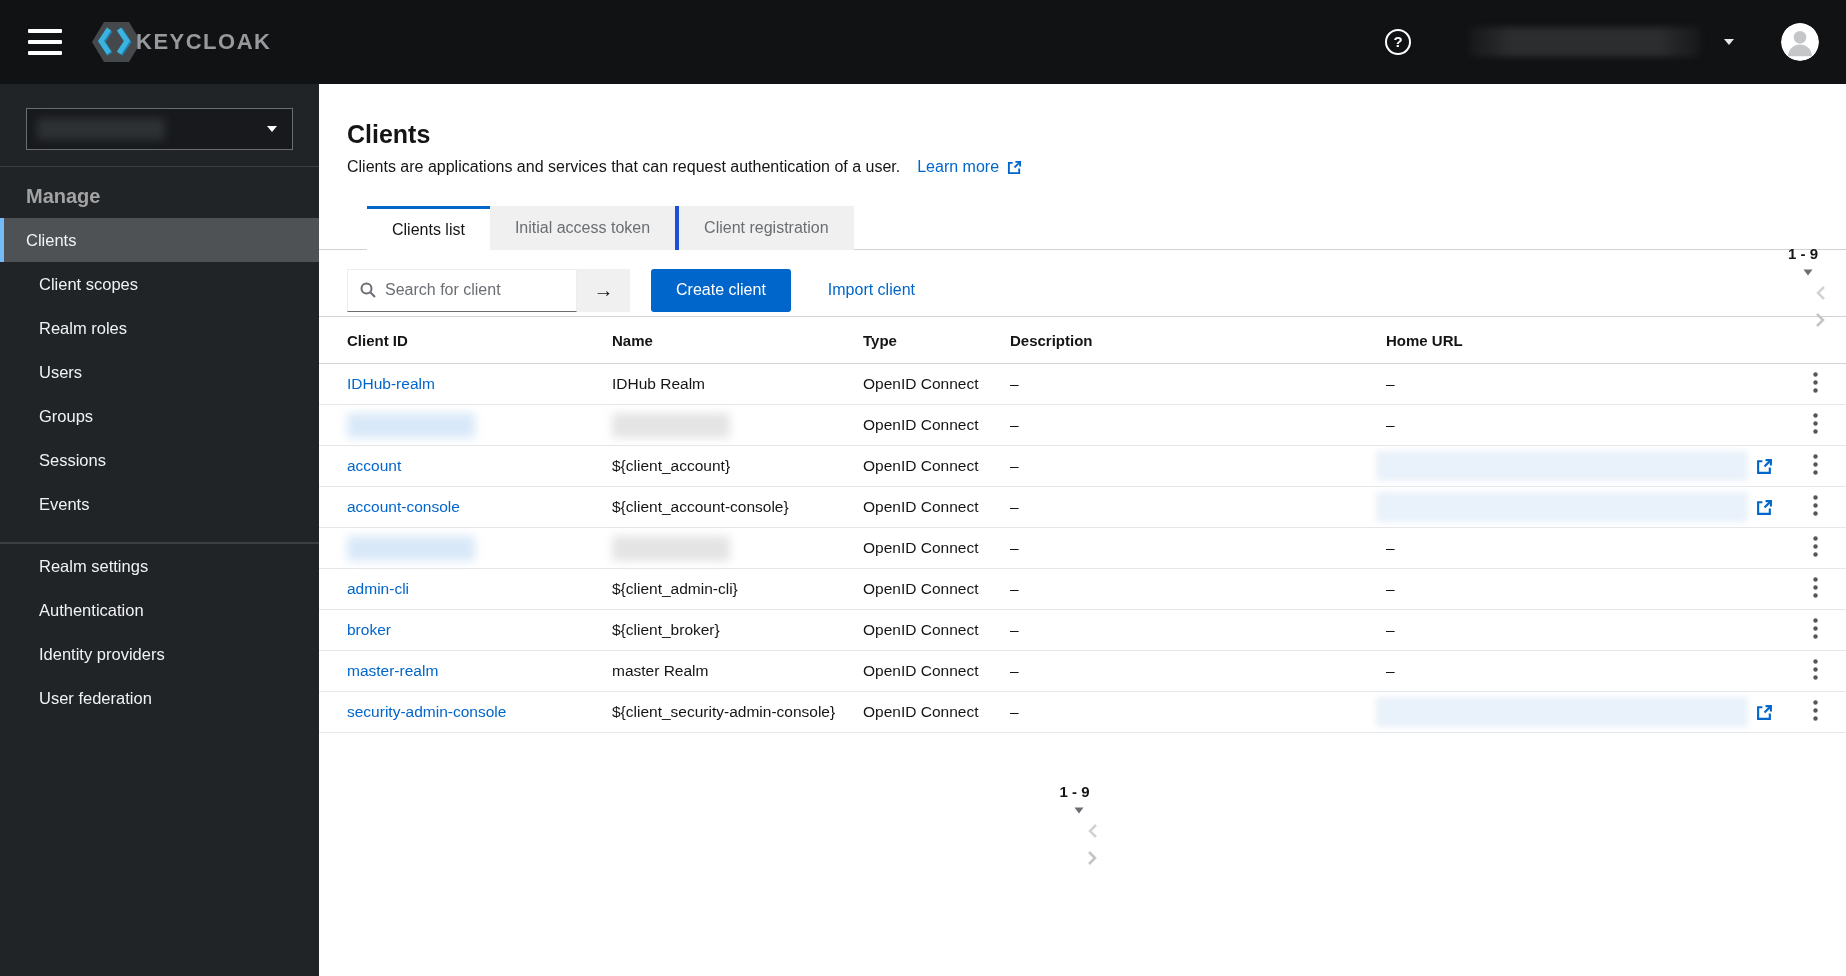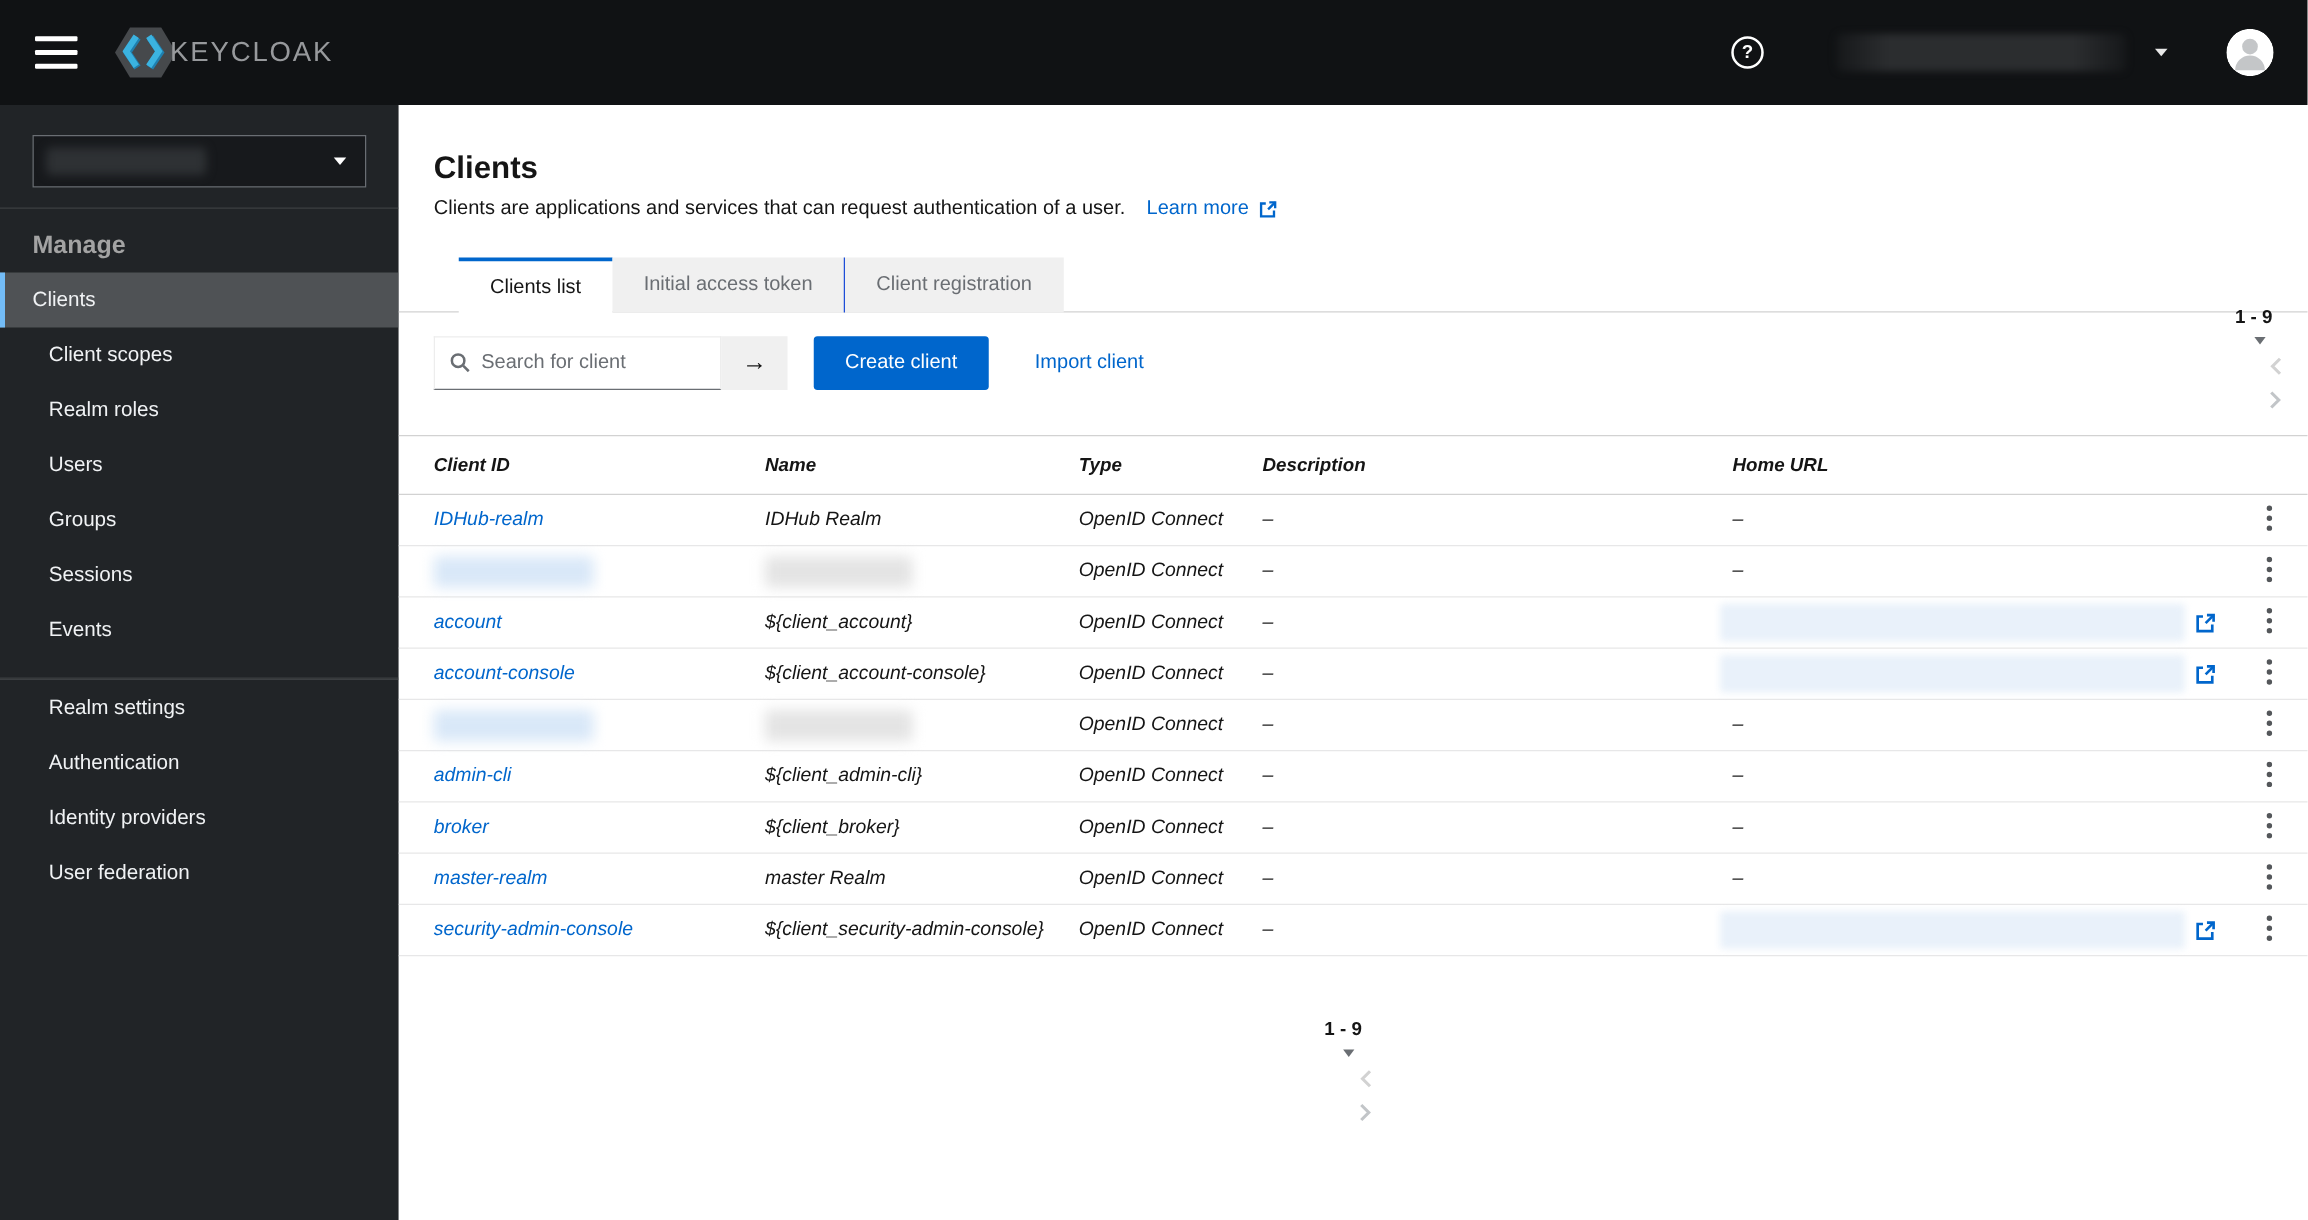--- a/index.html
+++ b/index.html
@@ -6,21 +6,21 @@
   html,body { width:1846px; height:976px; overflow:hidden; background:#fff;
               font-family:"Liberation Sans", sans-serif; color:#151515; }
 
   
   .app-header { position:absolute; top:0; left:0; width:1846px; height:84px;
                 background:#101214; display:flex; align-items:center; padding:0 27px 0 28px; }
   .hamburger { width:34px; height:26px; display:flex; flex-direction:column; justify-content:space-between;
                background:none; border:none; cursor:pointer; }
   .hamburger span { display:block; height:4px; background:#fff; border-radius:1px; }
   .brand { display:flex; align-items:center; margin-left:28px; }
-  .brand-text { font-size:22px; font-weight:400; letter-spacing:1.5px; color:#97999c; margin-left:-6px; }
+  .brand-text { font-size:22px; font-weight:700; letter-spacing:1.5px; color:#97999c; margin-left:-6px; }
   .header-right { margin-left:auto; display:flex; align-items:center; }
   .help-btn { width:26px; height:26px; border-radius:50%; border:2px solid #fff; background:none;
               color:#fff; font-size:15px; font-weight:700; line-height:22px; text-align:center; cursor:pointer; }
   .user-chip { width:232px; height:30px; margin-left:58px; border-radius:5px;
                background:linear-gradient(90deg,#16181a,#2b2d2f 18%,#2b2d2f 82%,#16181a);
                filter:blur(3px); }
   .caret-down-white { margin-left:22px; }
   .avatar { width:38px; height:38px; margin-left:46px; border-radius:50%; overflow:hidden; cursor:pointer; }
 
   
@@ -37,21 +37,21 @@
   .nav-item.active { background:#4f5255; border-left:4px solid #73bcf7; padding-left:22px; }
 
   
   .main { position:absolute; top:84px; left:319px; width:1527px; height:892px; background:#fff; }
   .page-title { margin:36px 0 0 28px; font-size:25px; font-weight:700; }
   .page-desc-row { margin:9px 0 0 28px; font-size:16px; display:flex; align-items:flex-start; }
   .learn-more { margin-left:17px; color:#0066cc; text-decoration:none; display:inline-flex; align-items:center; gap:8px; }
 
   .tabs { margin-top:30px; padding-left:48px; display:flex; border-bottom:1px solid #d2d2d2; height:44px; }
   .tab { height:44px; padding:0 25px; font-size:16px; display:flex; align-items:center;
-         background:#f0f0f0; color:#6a6e73; border:none; cursor:pointer; border-left:1px solid #1d4ed8; }
+         background:#f0f0f0; color:#6a6e73; border:none; cursor:pointer; border-left:4px solid #1d4ed8; }
   .tab:first-child { border-left:none; }
   .tab.active { background:#fff; color:#151515; border-top:3px solid #0066cc; margin-bottom:-1px; height:45px;
                 border-left:none; }
   .tab.active + .tab { border-left:none; }
 
   .toolbar { margin:18px 16px 0 28px; height:44px; display:flex; align-items:center; }
   .search-group { display:flex; width:283px; height:43px; }
   .search-box { flex:1; display:flex; align-items:center; gap:9px; padding-left:12px; background:#fff;
                 border:1px solid #ededed; border-bottom:1px solid #6a6e73; }
   .search-box input { border:none; outline:none; width:170px; font-size:16px; font-family:Liberation Sans, sans-serif; color:#151515; }
@@ -62,21 +62,21 @@
   .link-import { margin-left:37px; color:#0066cc; font-size:16px; text-decoration:none; }
 
   .pagination { margin-left:auto; display:flex; align-items:center;flex-direction:column; }
   .pag-label { font-size:15px; font-weight:600; color:#151515; }
   .pag-caret-btn { background:none; border:none; margin-left:9px; cursor:pointer; padding:2px; }
   .pag-nav-btn { background:none; border:none; cursor:pointer; padding:4px; }
   .pag-prev { margin-left:36px; }
   .pag-next { margin-left:34px; }
 
   
-  .table { margin-top:36px; font-size:15.5px;font-style:italic; }
+  .table { margin-top:4px; font-size:15.5px; }
   .thead, .tr { display:grid; grid-template-columns:265px 251px 147px 376px 398px 1fr;
                 padding-left:28px; align-items:center; }
   .thead { height:48px; border-top:1px solid #d2d2d2; border-bottom:1px solid #d2d2d2;
            font-weight:700; font-size:15px; }
   .tr { height:41px; border-bottom:1px solid #e7e7e8; }
   .td a.cell-link { color:#0066cc; text-decoration:none; }
   .td-home { display:flex; align-items:center; gap:8px; }
   .kebab { background:none; border:none; cursor:pointer; display:block; margin:0 auto; padding:4px 6px; }
 
   .blur-chip { border-radius:3px; }

